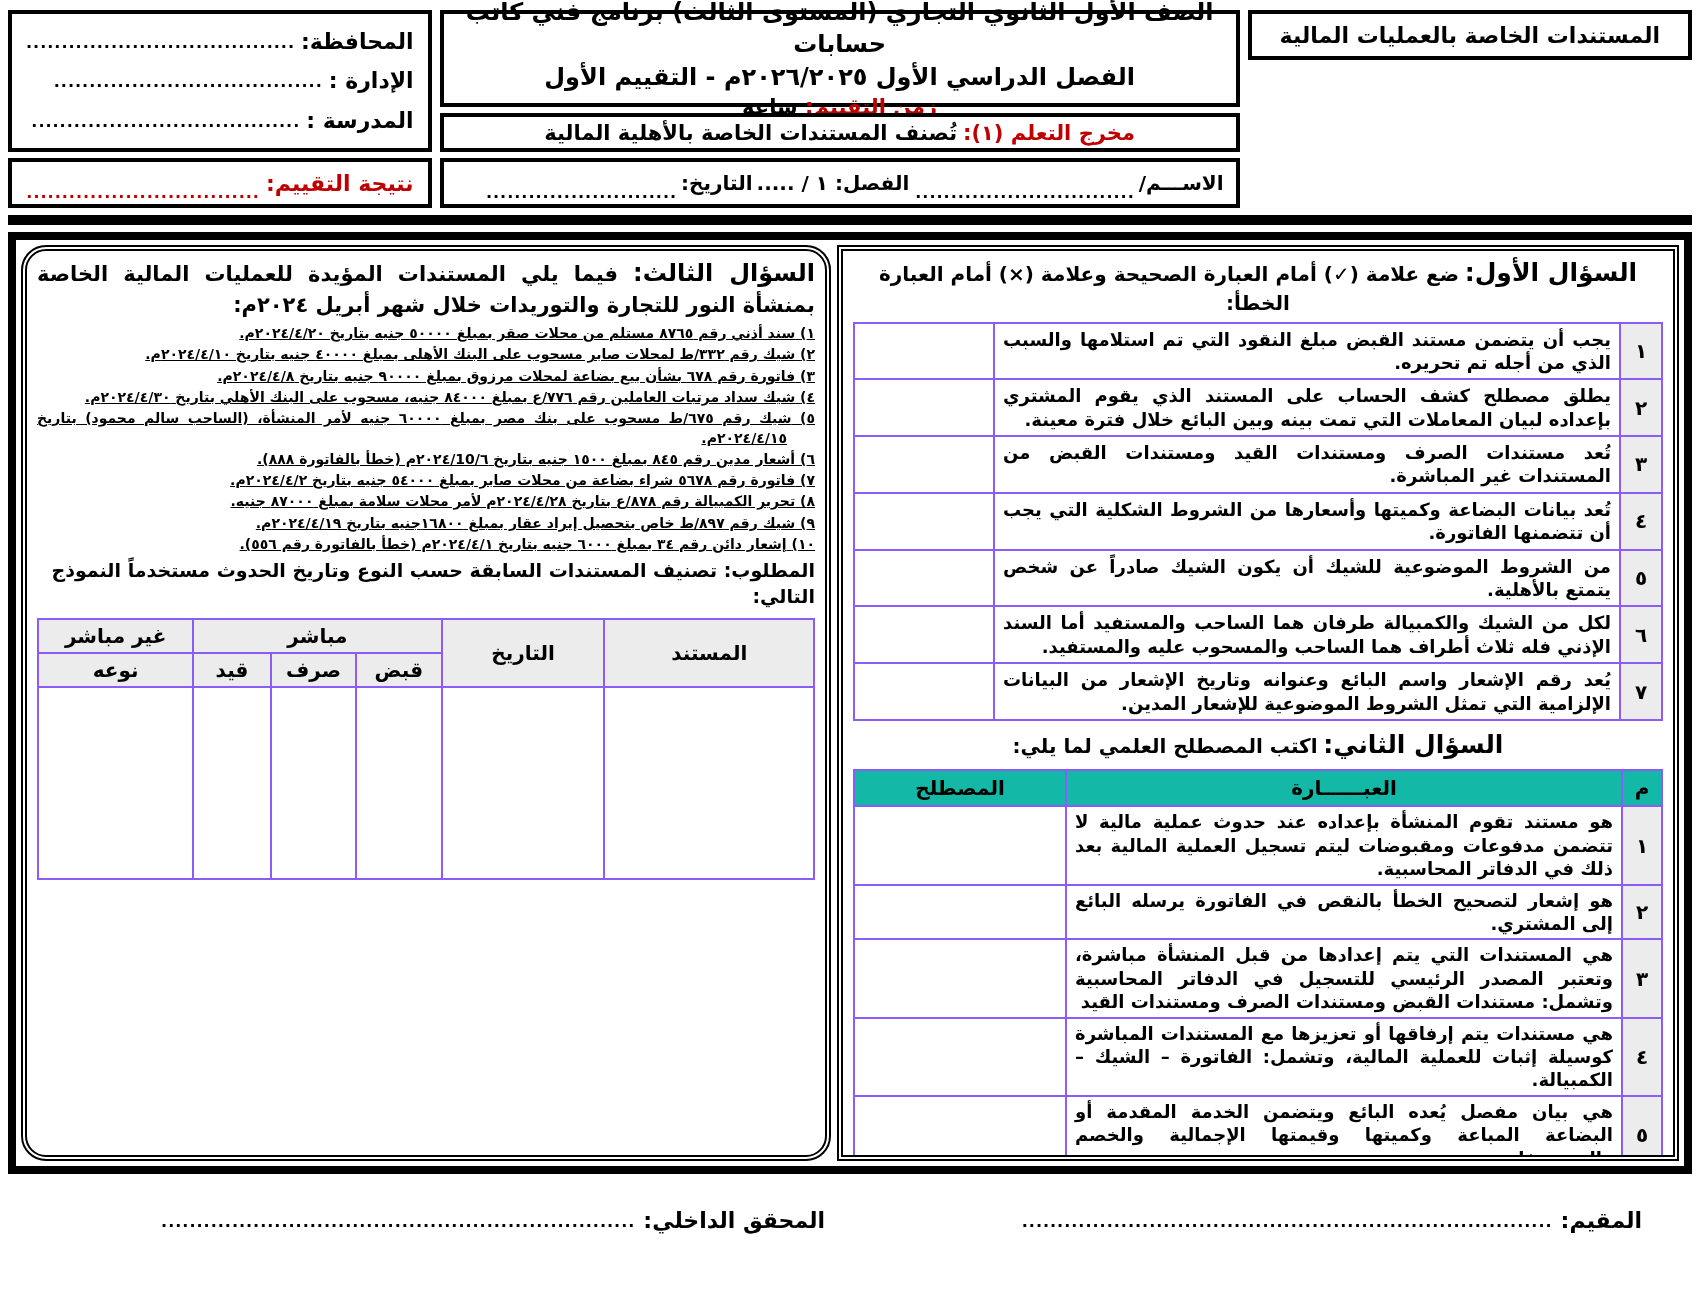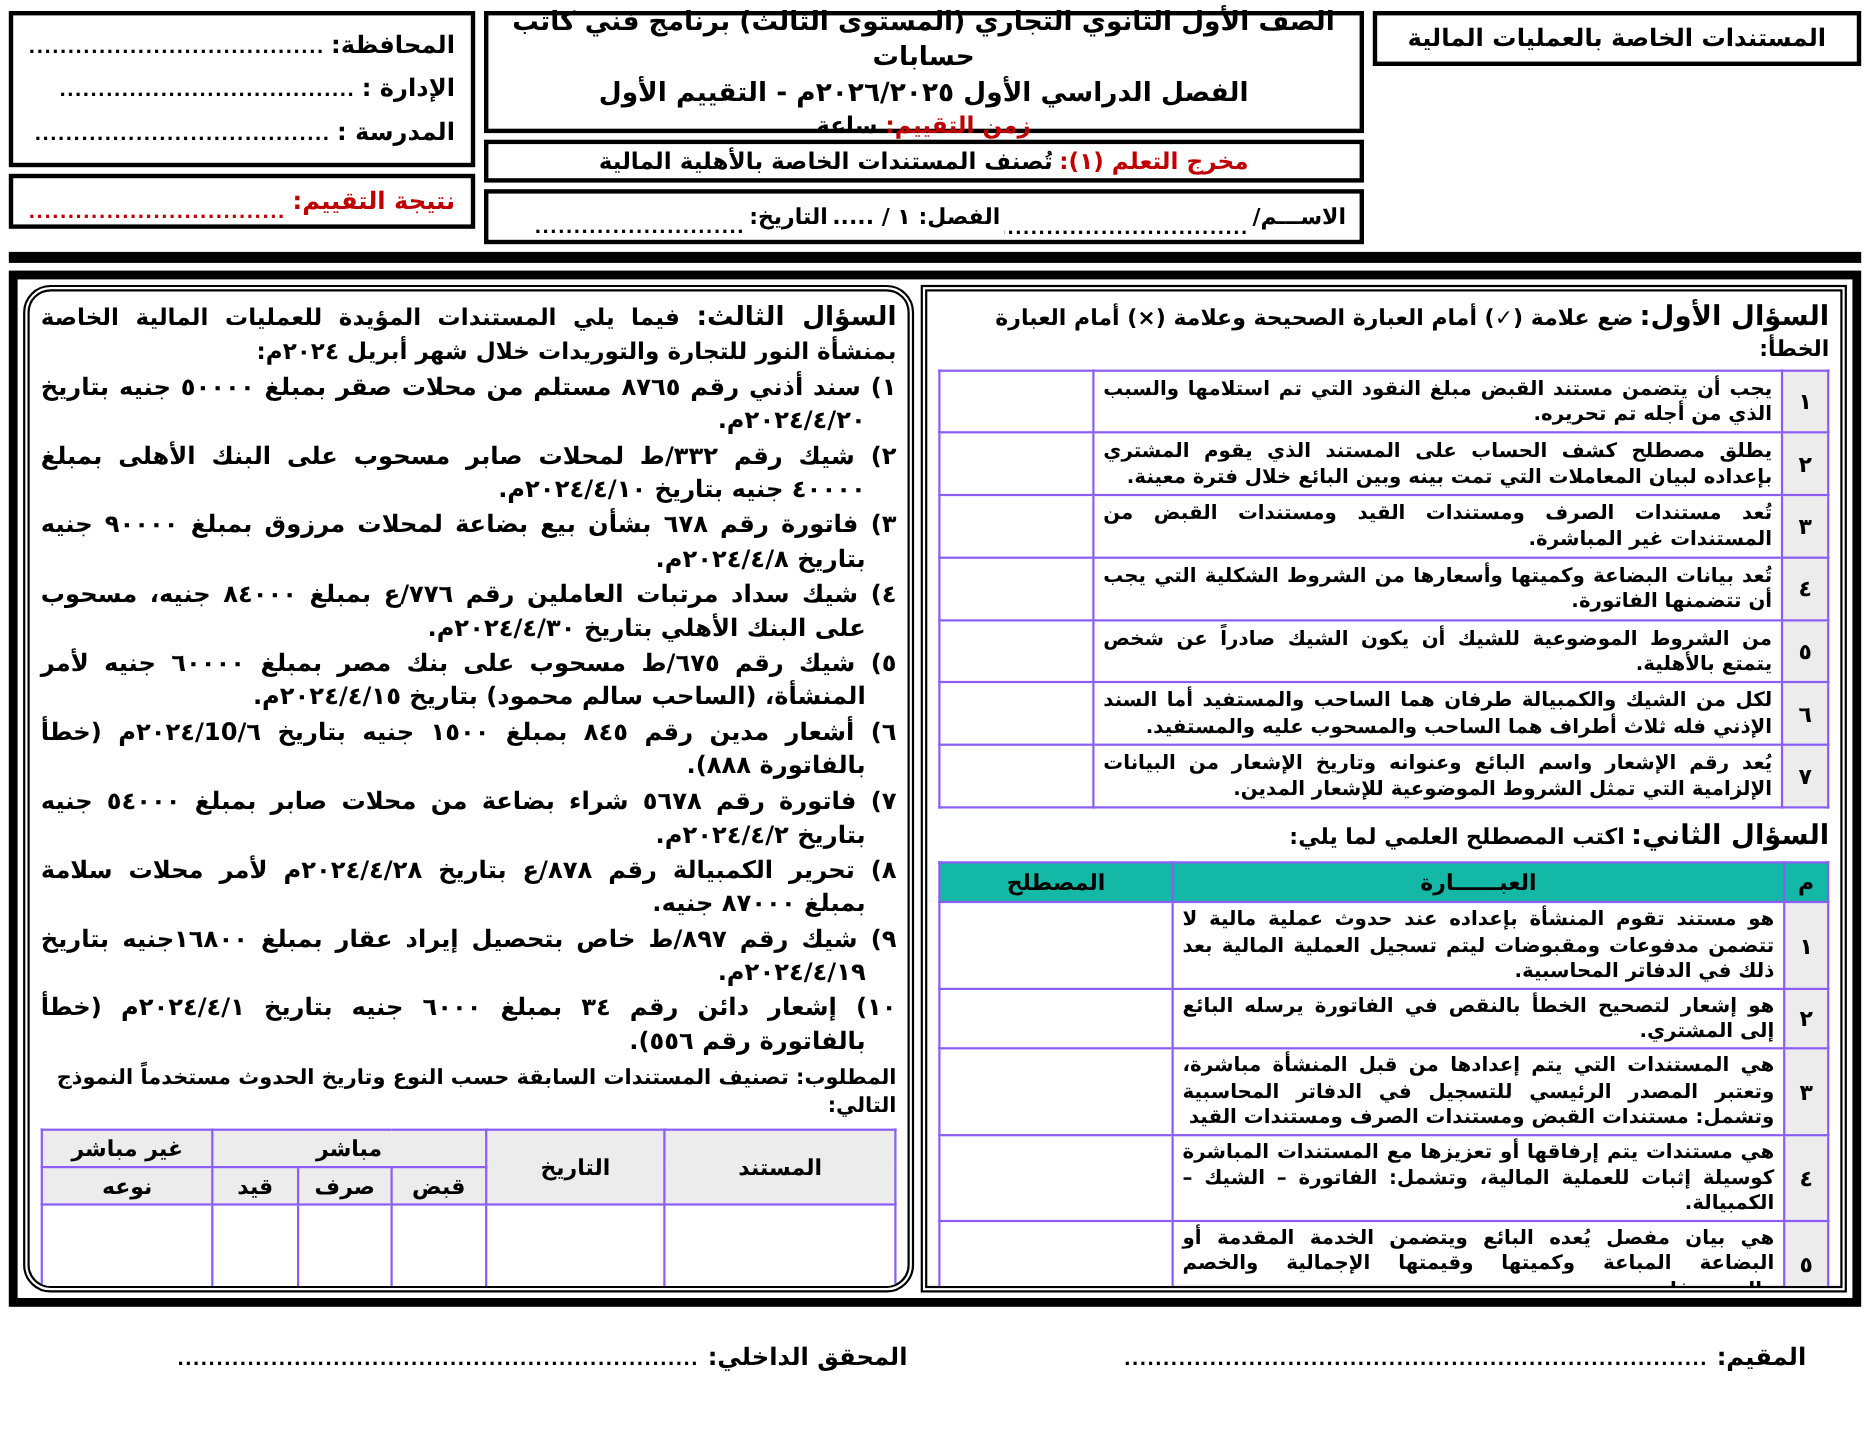--- a/index.html
+++ b/index.html
@@ -20,56 +20,56 @@
   }
   
   .hdr{ display:flex; gap:8px; }
   .hdr-col{ display:flex; flex-direction:column; gap:6px; }
   .col-ministry{ width:482px; }
   .col-center{ width:800px; }
   .col-school{ flex:1; }
   .hbox{ border:4px solid #000; background:#fff; }
   .ministry-box{ height:142px; display:flex; flex-direction:column; justify-content:center; text-align:center; font-size:22px; line-height:1.45; }
   .subject-box{ height:50px; display:flex; align-items:center; justify-content:center; font-size:22px; }
-  .title-box{ height:111px; display:flex; flex-direction:column; justify-content:center; text-align:center; font-size:24px; line-height:1.35; padding:2px 6px; }
+  .title-box{ height:97px; display:flex; flex-direction:column; justify-content:center; text-align:center; font-size:24px; line-height:1.35; padding:2px 6px; }
   .time-line{ font-size:21px; }
   .outcome-box{ height:39px; display:flex; align-items:center; justify-content:center; font-size:21px; gap:6px; }
   .name-box{ height:50px; display:flex; align-items:center; font-size:20px; padding:0 12px; gap:4px; }
   .school-box{ height:142px; display:flex; flex-direction:column; justify-content:space-around; padding:8px 14px; font-size:22px; }
   .school-row{ display:flex; align-items:baseline; gap:6px; }
   .result-box{ height:50px; display:flex; align-items:center; padding:0 14px; font-size:22px; gap:6px; }
   .red{ color:#c00000; }
   .dots{ flex:1; overflow:hidden; white-space:nowrap; letter-spacing:1px; font-size:16px; align-self:flex-end; padding-bottom:2px;}
   .dots.redots{ color:#c00000; }
   
   .band{ height:10px; background:#000; margin:7px 0; }
   
   .main{ height:942px; border:8px solid #000; padding:5px; display:flex; gap:6px; overflow:hidden; }
   .qcol{ border:6px double #000; padding:6px 10px; overflow:hidden; }
   .qcol-right{ width:842px; }
   .qcol-left{ flex:1;border-radius:25px; }
   .qtitle{ font-size:25px; }
   .qinstr{ font-size:20px; }
-  .qhead{ line-height:1.3; margin-bottom:6px; }
+  .qhead{ line-height:1.3; margin-bottom:6px;text-align:center; }
   table{ width:100%; border-collapse:collapse; }
   th,td{ border:2px solid #8b5cf6; }
   
   .q1 td.num{ width:42px; text-align:center; background:#ececec; font-size:20px; }
   .q1 td.stmt{ font-size:18px; line-height:1.3; padding:4px 8px; text-align:justify; }
   .q1 td.ans{ width:140px; background:#fff; }
   
   .q2{ margin-top:8px; }
   .q2 th{ background:#14b8a6; font-size:20px; padding:5px 4px; }
   .q2 td.num{ width:40px; text-align:center; background:#ececec; font-size:20px; }
   .q2 td.stmt{ font-size:18px; line-height:1.3; padding:3px 8px; text-align:justify; }
   .q2 td.term{ width:212px; background:#fff; }
   
   .q3-head{ font-size:21px; line-height:1.4; margin-bottom:4px; text-align:justify; }
   .q3-head .qtitle{ font-size:24px; }
-  .q3-item{ font-size:22px; line-height:1.38; text-align:justify; padding-right:28px; text-indent:-28px; margin-bottom:2px; }
+  .q3-item{ font-size:14px; line-height:1.38; text-align:justify; padding-right:28px; text-indent:-28px; margin-bottom:2px;text-decoration:underline; }
   .q3-req{ font-size:19px; line-height:1.35; margin:4px 0 8px 0; }
   .q3t th{ background:#ececec; font-size:20px; padding:4px; }
   .q3t .empty-row td{ height:192px; background:#fff; }
   
   .footer{ flex:1; display:flex; align-items:flex-start; padding:34px 50px 0 60px; gap:60px; font-size:22px; }
   .footer .sig{ display:flex; flex:1; align-items:baseline; gap:8px; }
 </style>
 </head>
 <body>
 

